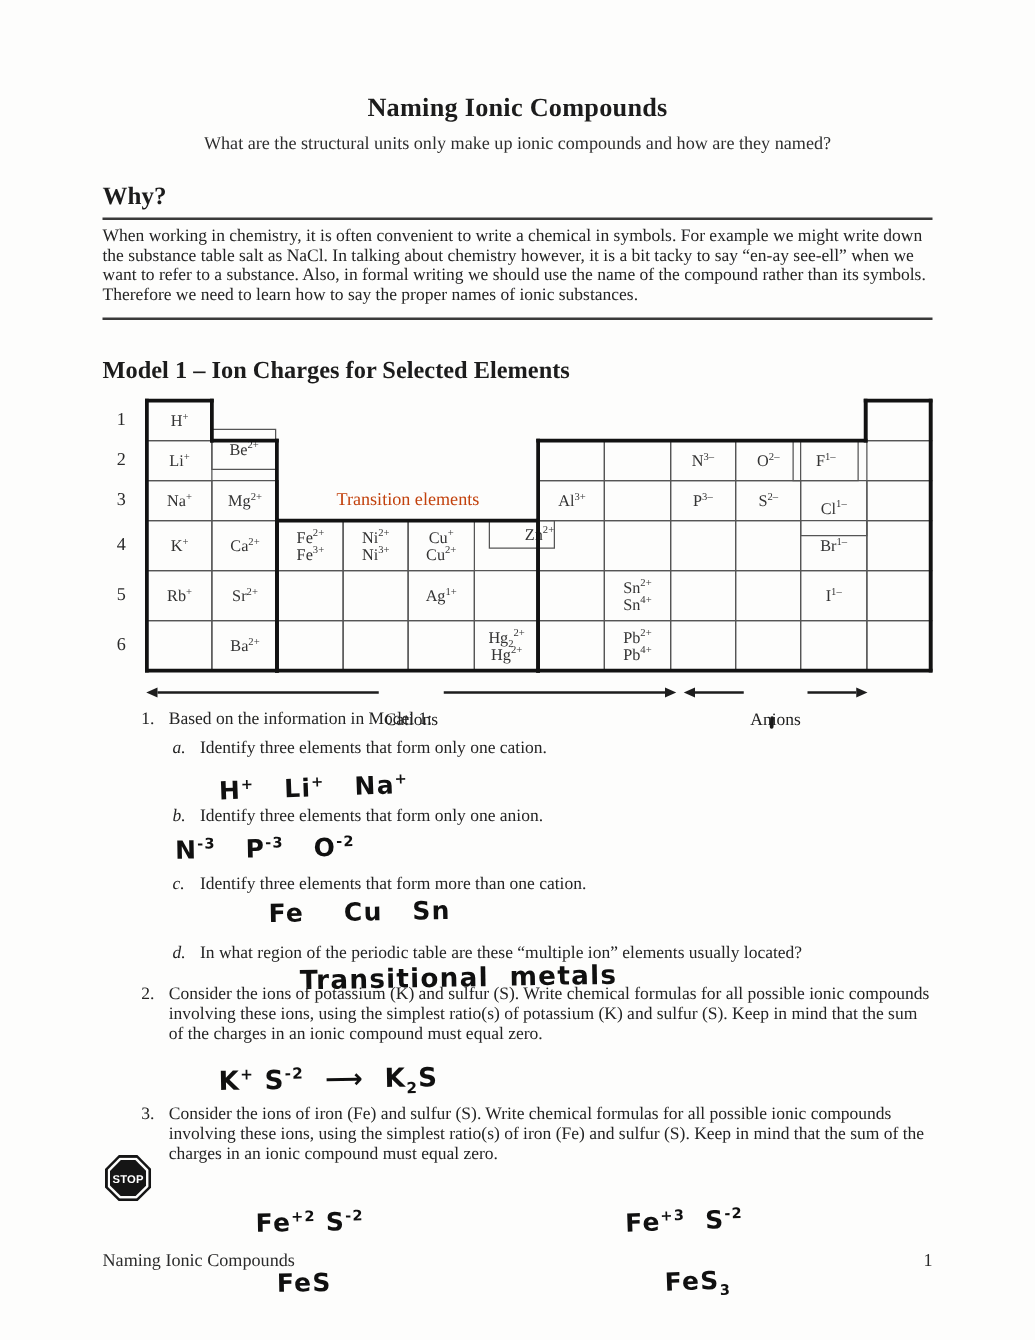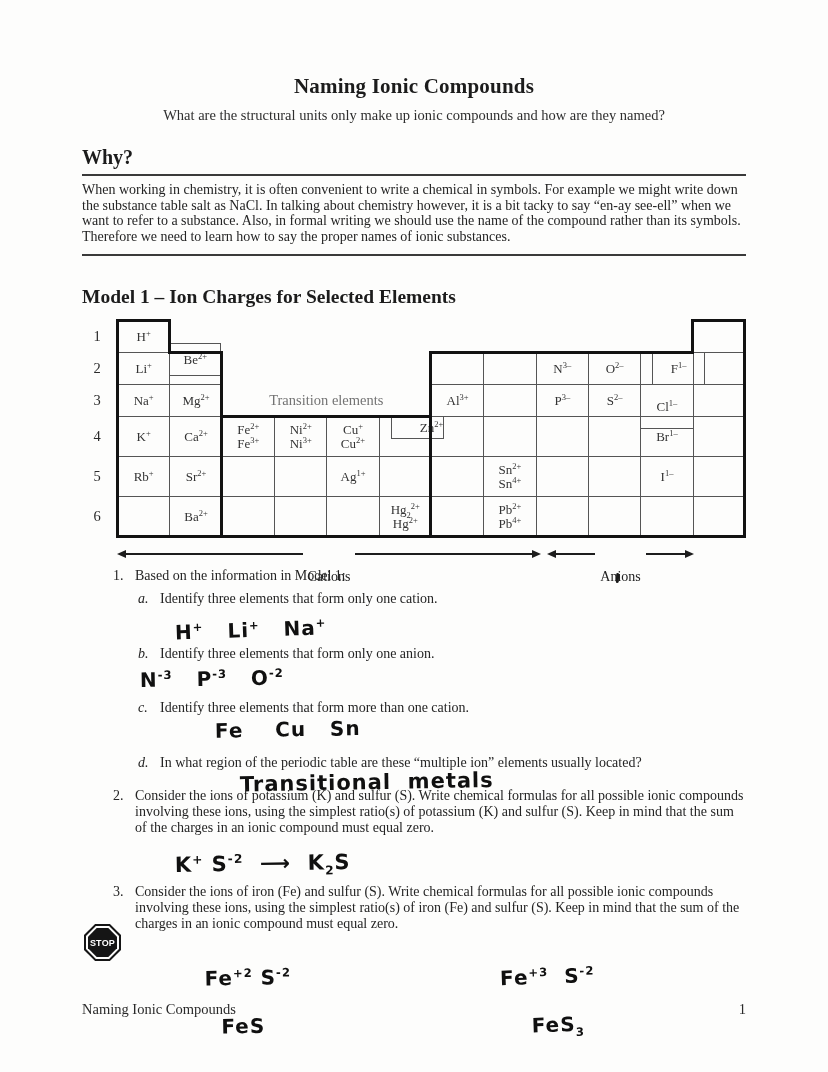--- a/index.html
+++ b/index.html
@@ -25,21 +25,21 @@
   
   .pt { position:absolute; top:320px; left:82px; width:664px; height:252px; }
   .pt-rowlab { position:absolute; left:2px; width:26px; display:flex; align-items:center; justify-content:center;
                font-size:14.5px; color:#2a2a2a; }
   .pt-cell { position:absolute; border:1px solid #555; display:flex; flex-direction:column;
              align-items:center; justify-content:center; font-size:13px; line-height:13.5px; color:#333;
              background:transparent; }
   .pt-cell sup { font-size:8.5px; vertical-align:super; line-height:0; }
   .pt-cell sub { font-size:8.5px; vertical-align:sub; line-height:0; }
   .pt-trans-label { position:absolute; display:flex; align-items:center; justify-content:center;
-                    font-size:14.5px; color:#737373; }
+                    font-size:14.5px; color:#c2410c; }
   .pt-thick { position:absolute; background:#121212; }
   .arrow { position:absolute; display:flex; align-items:center; height:14px; }
   .arrow .ln { flex:1; height:1.8px; background:#1d1d1d; }
   .arrow .hd-l { width:0; height:0; border-top:4px solid transparent; border-bottom:4px solid transparent; border-right:9px solid #1d1d1d; }
   .arrow .hd-r { width:0; height:0; border-top:4px solid transparent; border-bottom:4px solid transparent; border-left:9px solid #1d1d1d; }
   .arrow .lbl { padding:0 5px; font-size:14px; line-height:14px; color:#222;margin-top:46px; }
   
   .qblock { position:absolute; left:82px; width:664px; font-size:14px; line-height:15.8px; color:#242424; }
   .q { position:relative; padding-left:53px; }
   .qnum { position:absolute; left:31px; top:0; }
@@ -113,21 +113,21 @@
         <div>Be<sup>2+</sup></div>
       </div>
       <div class="pt-cell" style="left: 348.98px; top: 32px; width: 53.33px; height: 33px;"></div>
       <div class="pt-cell" style="left: 401.31px; top: 32px; width: 53.33px; height: 33px;"></div>
       <div class="pt-cell" style="left: 453.64px; top: 32px; width: 53.33px; height: 33px;">
         <div>N<sup>3–</sup></div>
       </div>
       <div class="pt-cell" style="left: 505.97px; top: 32px; width: 53.33px; height: 33px;">
         <div>O<sup>2–</sup></div>
       </div>
-      <div class="pt-cell" style="left: 570px; top: 32px; width: 53.33px; height: 33px;">
+      <div class="pt-cell" style="left: 552px; top: 32px; width: 53.33px; height: 33px;">
         <div>F<sup>1–</sup></div>
       </div>
       <div class="pt-cell" style="left: 610.63px; top: 32px; width: 53.33px; height: 33px;"></div>
       <div class="pt-cell" style="left: 35px; top: 64px; width: 53.33px; height: 33px;">
         <div>Na<sup>+</sup></div>
       </div>
       <div class="pt-cell" style="left: 87.33px; top: 64px; width: 53.33px; height: 33px;">
         <div>Mg<sup>2+</sup></div>
       </div>
       <div class="pt-cell" style="left: 348.98px; top: 64px; width: 53.33px; height: 33px;">

